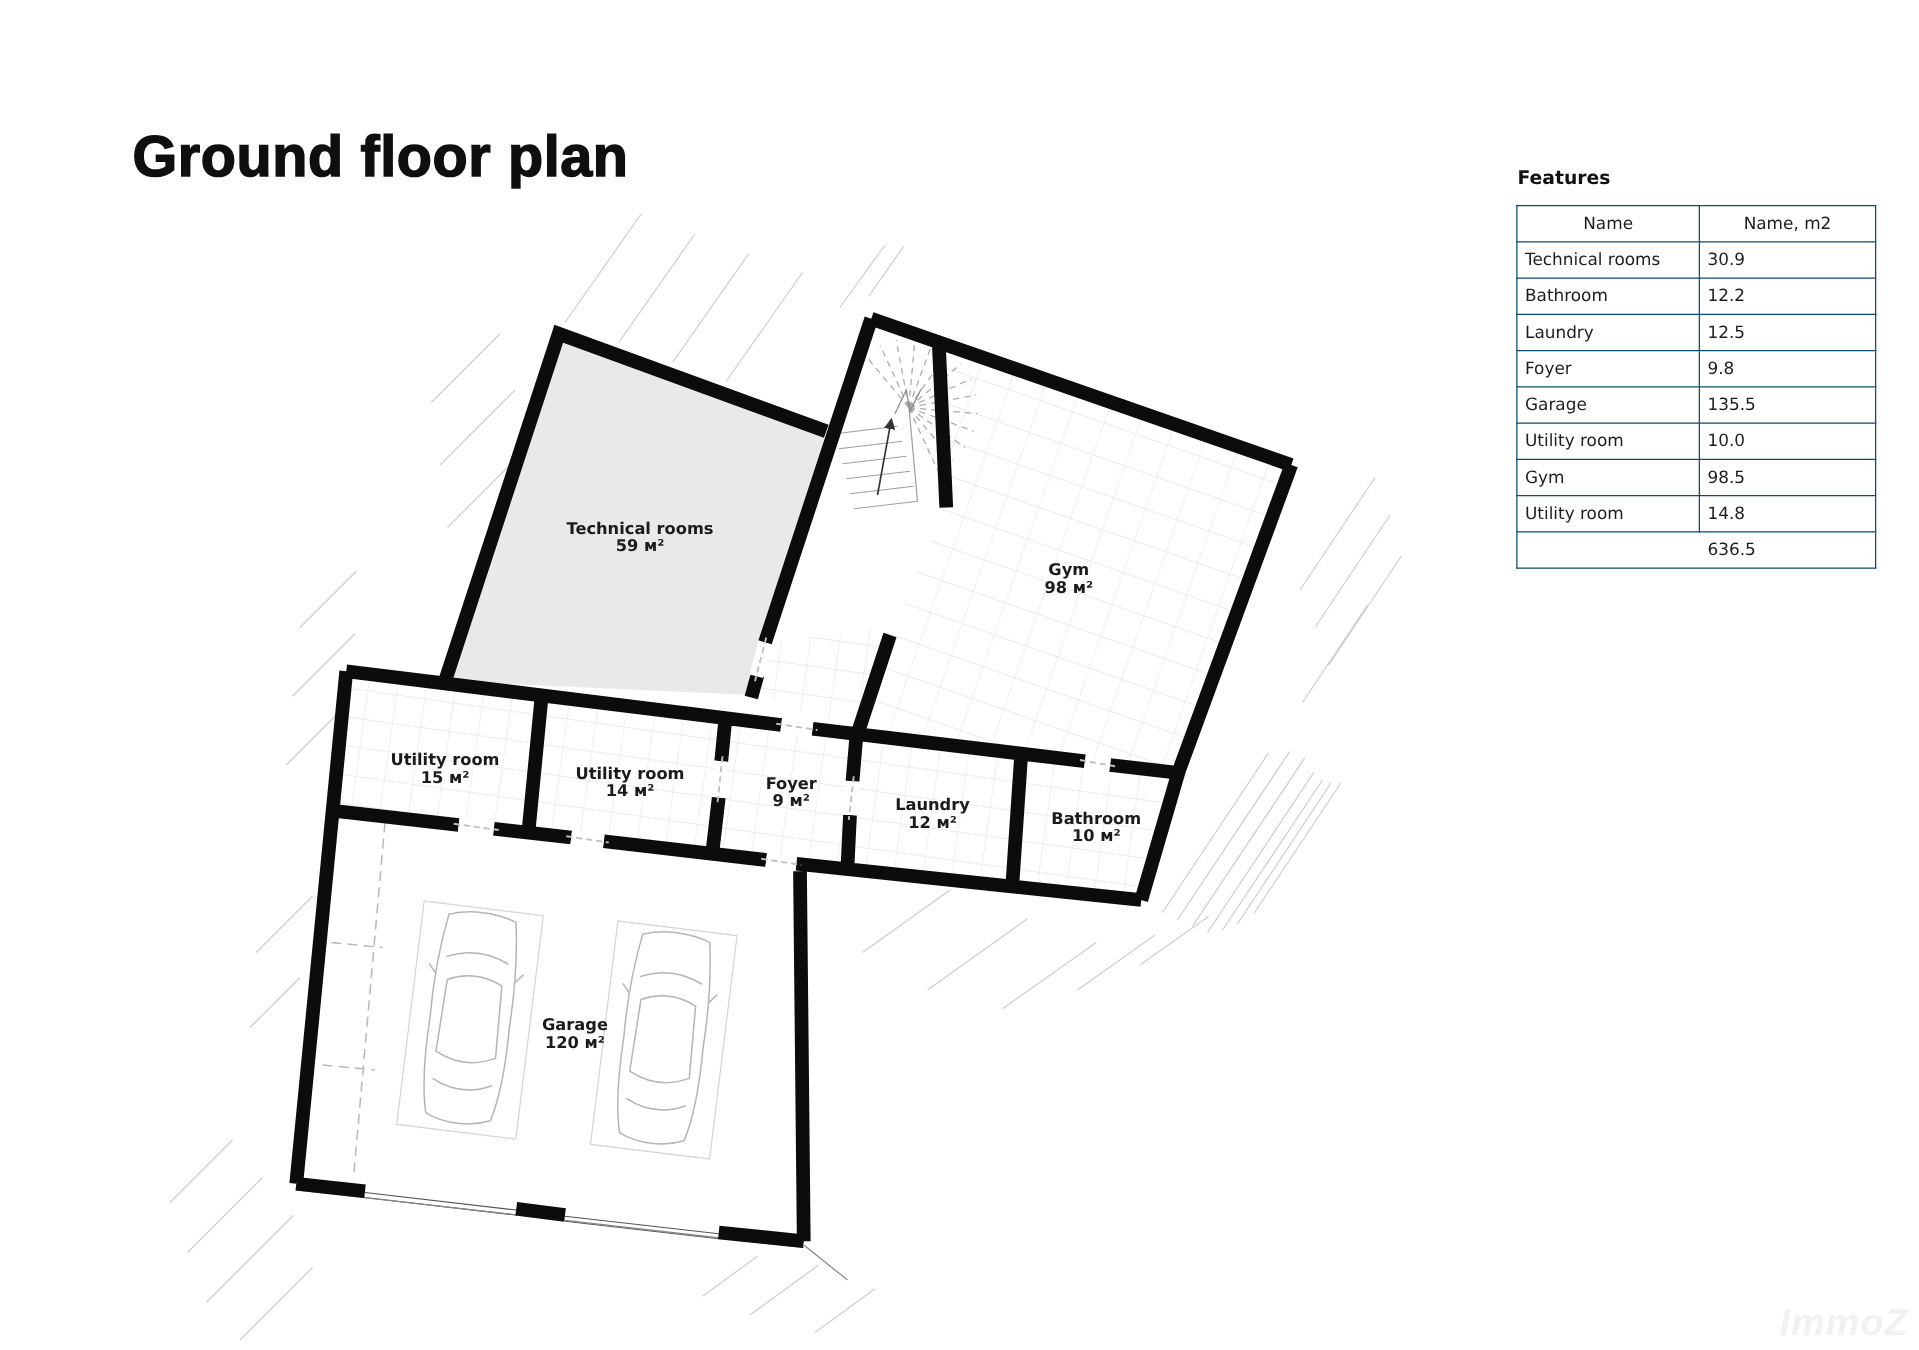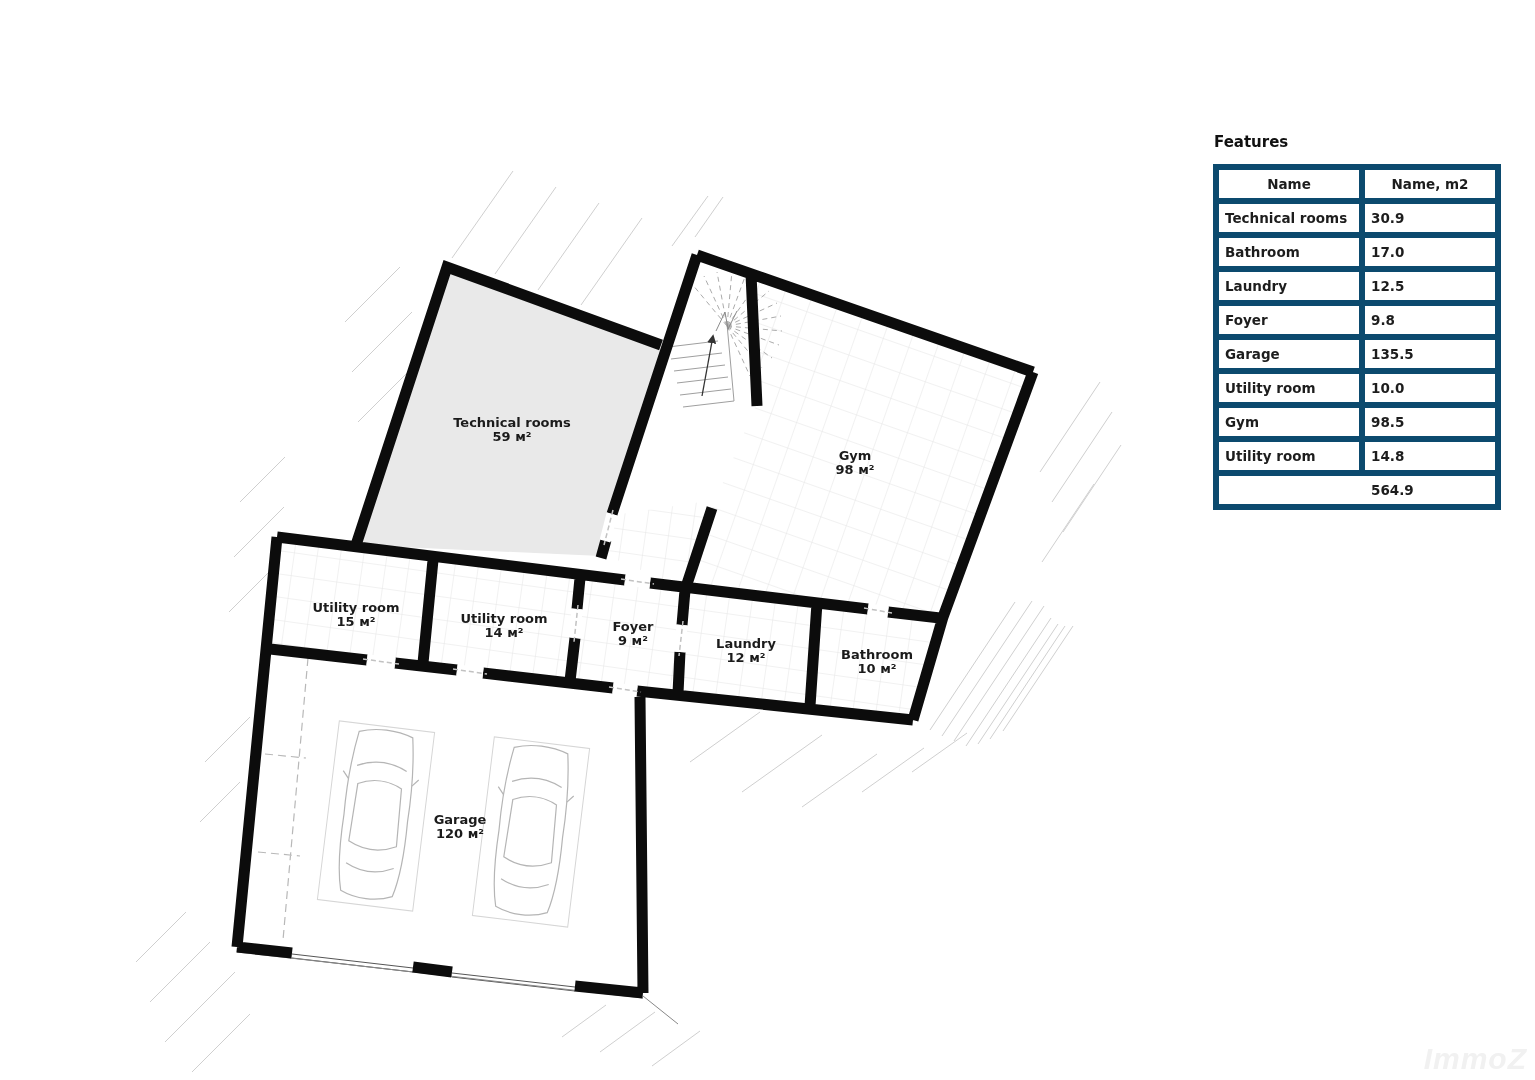--- a/index.html
+++ b/index.html
@@ -5,22 +5,22 @@
   html,body{margin:0;padding:0;background:#fff;}
   #page{position:relative;width:1535px;height:1080px;background:#fff;overflow:hidden;
         font-family:"DejaVu Sans",sans-serif;}
   #plan-svg{position:absolute;left:0;top:0;}
   .page-title{position:absolute;left:106px;top:98px;font-family:"Liberation Sans",sans-serif;
         font-weight:700;font-size:46px;letter-spacing:0.5px;color:#0f0f0f;
         -webkit-text-stroke:1.2px #0f0f0f;}
   .features{position:absolute;left:1213px;top:133px;width:258px;}
   .features h3{margin:0 0 13px 1px;font-size:15px;font-weight:700;color:#111;}
   table.feat{border-collapse:collapse;width:288px;table-layout:fixed;}
-  table.feat th, table.feat td{border:6px solid #0c4a6e;height:28px;font-size:13.5px;
-        font-weight:700;color:#1d1d1d;overflow:hidden;white-space:nowrap;}
+  table.feat th, table.feat td{border:1px solid #0c4a6e;height:28px;font-size:13.5px;
+        font-weight:400;color:#1d1d1d;overflow:hidden;white-space:nowrap;}
   table.feat th{text-align:center;padding:0;}
   table.feat td{text-align:left;padding:0 0 0 6px;}
   table.feat col.c1{width:146px;}
   table.feat tfoot td{padding-left:152px;}
   .room-label{font:700 13px "DejaVu Sans",sans-serif;fill:#1b1b1b;text-anchor:middle;}
   .watermark{position:absolute;right:8px;bottom:4px;font-family:"Liberation Sans",sans-serif;
         font-style:italic;font-weight:700;font-size:30px;letter-spacing:1px;color:#f1f1f1;}
 </style>
 </head>
 <body>
@@ -133,20 +133,21 @@
         <text class="room-label" x="855" y="460"><tspan x="855">Gym</tspan><tspan x="855" dy="14">98 м²</tspan></text>
         <text class="room-label" x="356" y="612"><tspan x="356">Utility room</tspan><tspan x="356" dy="14">15 м²</tspan></text>
         <text class="room-label" x="504" y="623"><tspan x="504">Utility room</tspan><tspan x="504" dy="14">14 м²</tspan></text>
         <text class="room-label" x="633" y="631"><tspan x="633">Foyer</tspan><tspan x="633" dy="14">9 м²</tspan></text>
         <text class="room-label" x="746" y="648"><tspan x="746">Laundry</tspan><tspan x="746" dy="14">12 м²</tspan></text>
         <text class="room-label" x="877" y="659"><tspan x="877">Bathroom</tspan><tspan x="877" dy="14">10 м²</tspan></text>
         <text class="room-label" x="460" y="824"><tspan x="460">Garage</tspan><tspan x="460" dy="14">120 м²</tspan></text>
       </g>
   </svg>
 
+  <div class="page-title">Ground floor plan</div>
 
   <div class="features">
     <h3>Features</h3>
     <table class="feat">
       <colgroup>
           <col class="c1">
           <col>
         </colgroup>
       <thead>
         <tr>
@@ -154,21 +155,21 @@
           <th>Name, m2</th>
         </tr>
       </thead>
       <tbody id="features-body">
           <tr>
             <td>Technical rooms</td>
             <td>30.9</td>
           </tr>
           <tr>
             <td>Bathroom</td>
-            <td>17.0</td>
+            <td>12.2</td>
           </tr>
           <tr>
             <td>Laundry</td>
             <td>12.5</td>
           </tr>
           <tr>
             <td>Foyer</td>
             <td>9.8</td>
           </tr>
           <tr>
@@ -183,20 +184,20 @@
             <td>Gym</td>
             <td>98.5</td>
           </tr>
           <tr>
             <td>Utility room</td>
             <td>14.8</td>
           </tr>
         </tbody>
       <tfoot>
         <tr>
-          <td colspan="2">564.9</td>
+          <td colspan="2">636.5</td>
         </tr>
       </tfoot>
     </table>
   </div>
 
   <div class="watermark">ImmoZ</div>
 </div>
 
 </body></html>

